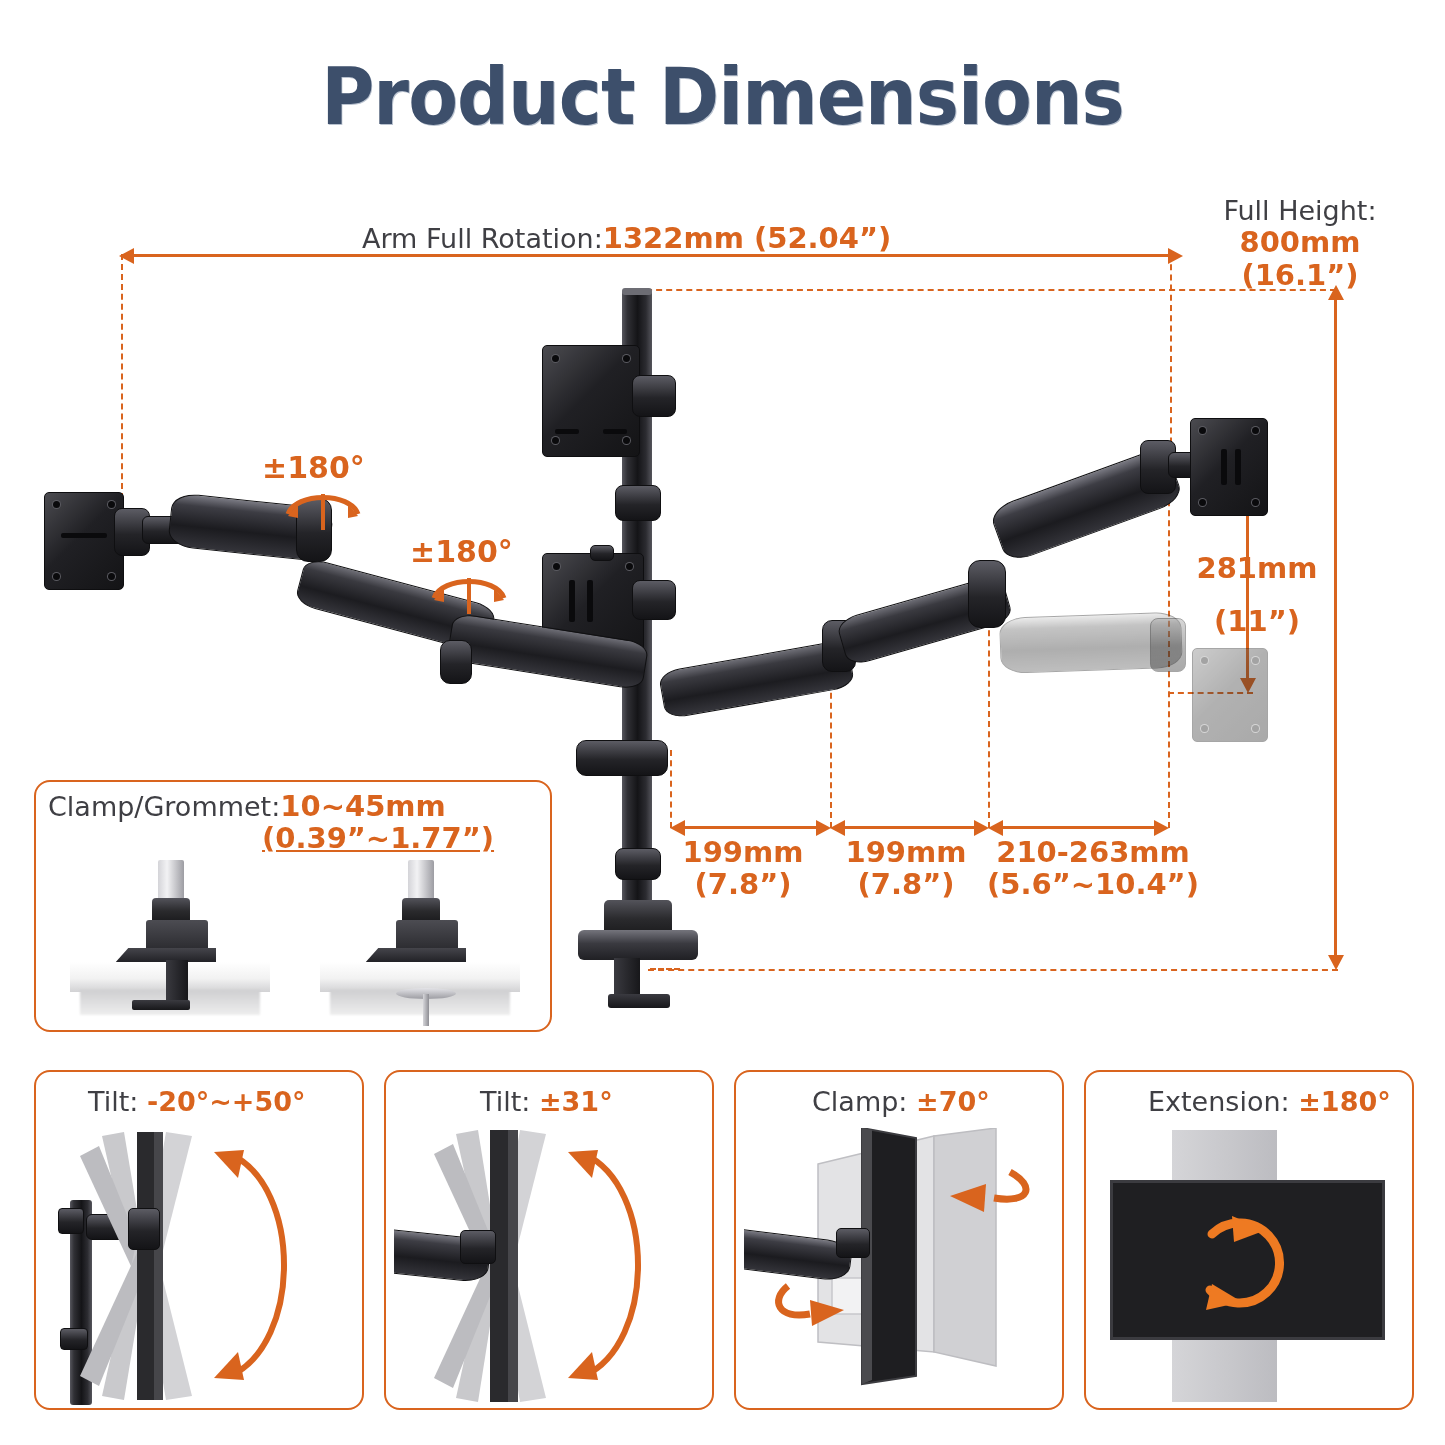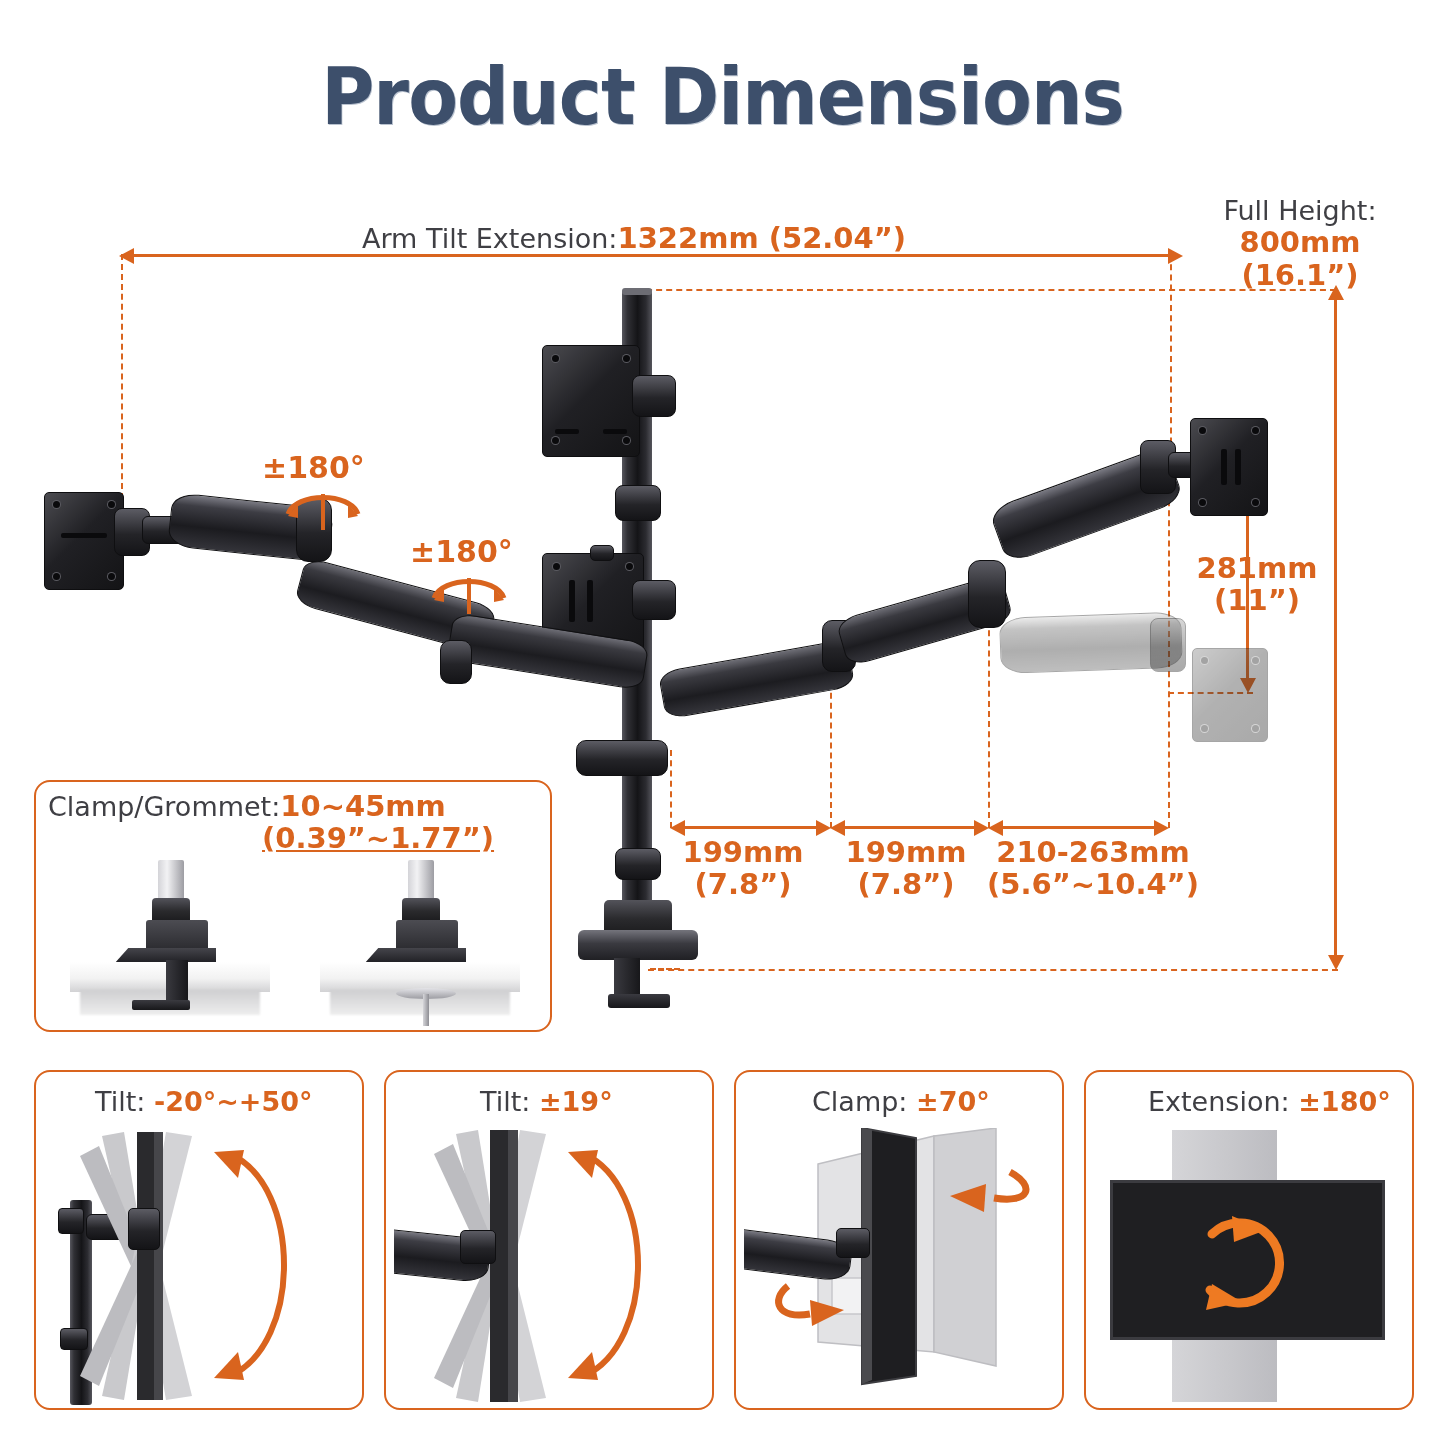--- a/index.html
+++ b/index.html
@@ -72,21 +72,21 @@
   .desk-under{background:linear-gradient(180deg,#cfcfd1,#eeeeee);}
 
   .rot-label{font-size:30px;font-weight:bold;color:#d9641e;white-space:nowrap;}
 </style>
 </head>
 <body>
 
 <div class="abs" id="page-title">Product Dimensions</div>
 
 <div class="abs dim-txt" style="top:222px;left:362px;">
-  <span class="lbl-dark">Arm Tilt Extension:</span><span class="lbl-or">1322mm (52.04”)</span>
+  <span class="lbl-dark">Arm Full Rotation:</span><span class="lbl-or">1322mm (52.04”)</span>
 </div>
 
 <div class="abs" style="top:196px;left:1210px;width:180px;text-align:center;">
   <div class="dim-txt lbl-dark">Full Height:</div>
   <div class="dim-txt lbl-or" style="font-size:29px;">800mm</div>
   <div class="dim-txt lbl-or" style="font-size:29px;">(16.1”)</div>
 </div>
 
 <div class="abs line-h" style="top:254px;left:133px;width:1035px;"></div>
 <div class="abs arrowL" style="top:248px;left:119px;"></div>
@@ -100,21 +100,21 @@
 <div class="abs arrowU" style="top:285px;left:1328px;"></div>
 <div class="abs arrowD" style="top:955px;left:1328px;"></div>
 
 <div class="abs dash-h" style="top:462px;left:1168px;width:85px;"></div>
 <div class="abs dash-h" style="top:692px;left:1168px;width:85px;"></div>
 <div class="abs line-v" style="top:472px;left:1246px;height:208px;"></div>
 <div class="abs arrowU" style="top:460px;left:1240px;"></div>
 <div class="abs arrowD" style="top:678px;left:1240px;"></div>
 <div class="abs" style="top:552px;left:1192px;width:130px;text-align:center;">
   <div class="dim-txt lbl-or" style="font-size:29px;">281mm</div>
-  <div class="dim-txt lbl-or" style="font-size:29px;">(11”)</div>
+  <div class="dim-txt lbl-or" style="font-size:29px;margin-top:21px;">(11”)</div>
 </div>
 
 <div class="abs dash-v" style="top:750px;left:670px;height:78px;"></div>
 <div class="abs dash-v" style="top:643px;left:830px;height:185px;"></div>
 <div class="abs dash-v" style="top:600px;left:988px;height:228px;"></div>
 <div class="abs dash-v" style="top:470px;left:1168px;height:358px;"></div>
 <div class="abs dash-h" style="top:968px;left:650px;width:30px;"></div>
 
 <div class="abs line-h" style="top:826px;left:684px;width:132px;"></div>
 <div class="abs arrowL" style="top:820px;left:670px;"></div>
@@ -258,21 +258,21 @@
   <div class="abs" style="top:88px;left:44px;width:102px;height:16px;background:linear-gradient(180deg,#45454b,#1d1d21);
               clip-path:polygon(14% 0,100% 0,100% 100%,0 100%);"></div>
   <div class="abs deskband" style="top:102px;left:0px;width:200px;height:30px;"></div>
   <div class="abs desk-under" style="top:130px;left:10px;width:180px;height:25px;filter:blur(1px);"></div>
   <div class="abs" style="top:128px;left:76px;width:60px;height:11px;border-radius:50%;
               background:linear-gradient(180deg,#e4e4e8,#9c9ca2);"></div>
   <div class="abs" style="top:134px;left:103px;width:6px;height:32px;background:linear-gradient(90deg,#d6d6da,#8e8e94);"></div>
 </div>
 
 <div class="abs panel" style="top:1070px;left:34px;width:330px;height:340px;"></div>
-<div class="abs panel-title" style="top:1086px;left:95px;">
+<div class="abs panel-title" style="top:1086px;left:88px;">
   <span class="lbl-dark">Tilt: </span><span class="lbl-or">-20°~+50°</span>
 </div>
 <div class="abs" style="top:1130px;left:44px;width:312px;height:275px;overflow:hidden;">
   <div class="abs pole" style="top:70px;left:26px;width:22px;height:205px;"></div>
   <div class="abs joint" style="top:78px;left:14px;width:24px;height:24px;border-radius:4px;"></div>
   <div class="abs joint" style="top:198px;left:16px;width:26px;height:20px;border-radius:4px;"></div>
   <div class="abs joint" style="top:84px;left:42px;width:62px;height:24px;border-radius:6px;"></div>
   <svg class="abs" style="top:0;left:0;" width="312" height="275" viewBox="0 0 312 275">
     <g>
       <polygon points="58,6 80,2 105,152 92,156" fill="#c9c9cc"></polygon>
@@ -286,21 +286,21 @@
     </g>
     <path d="M186 24 C258 56, 258 214, 186 246" stroke="#d9641e" stroke-width="6" fill="none"></path>
     <polygon points="170,22 200,20 194,48" fill="#d9641e"></polygon>
     <polygon points="170,248 200,250 194,222" fill="#d9641e"></polygon>
   </svg>
   <div class="abs joint" style="top:78px;left:84px;width:30px;height:40px;border-radius:5px;"></div>
 </div>
 
 <div class="abs panel" style="top:1070px;left:384px;width:330px;height:340px;"></div>
 <div class="abs panel-title" style="top:1086px;left:480px;">
-  <span class="lbl-dark">Tilt: </span><span class="lbl-or">±19°</span>
+  <span class="lbl-dark">Tilt: </span><span class="lbl-or">±31°</span>
 </div>
 <div class="abs" style="top:1130px;left:394px;width:312px;height:275px;overflow:hidden;">
   <svg class="abs" style="top:0;left:0;" width="312" height="275" viewBox="0 0 312 275">
     <g>
       <polygon points="62,4 84,0 108,150 95,154" fill="#c9c9cc"></polygon>
       <polygon points="40,24 59,14 114,150 102,158" fill="#bcbcc0"></polygon>
       <polygon points="62,268 84,272 108,120 95,116" fill="#c9c9cc"></polygon>
       <polygon points="40,248 59,258 114,122 102,114" fill="#bcbcc0"></polygon>
       <polygon points="152,4 126,0 100,150 114,154" fill="#d3d3d6"></polygon>
       <polygon points="152,268 126,272 100,120 114,116" fill="#d3d3d6"></polygon>

